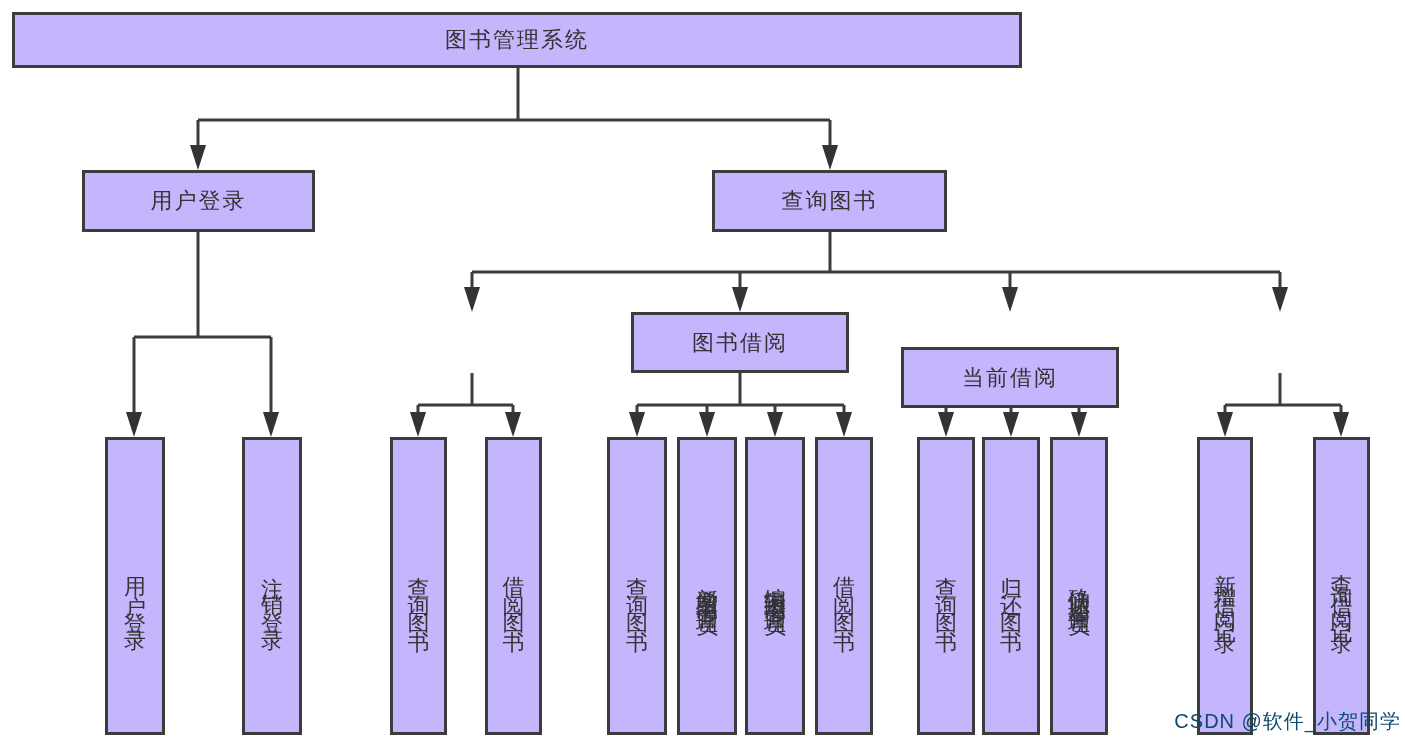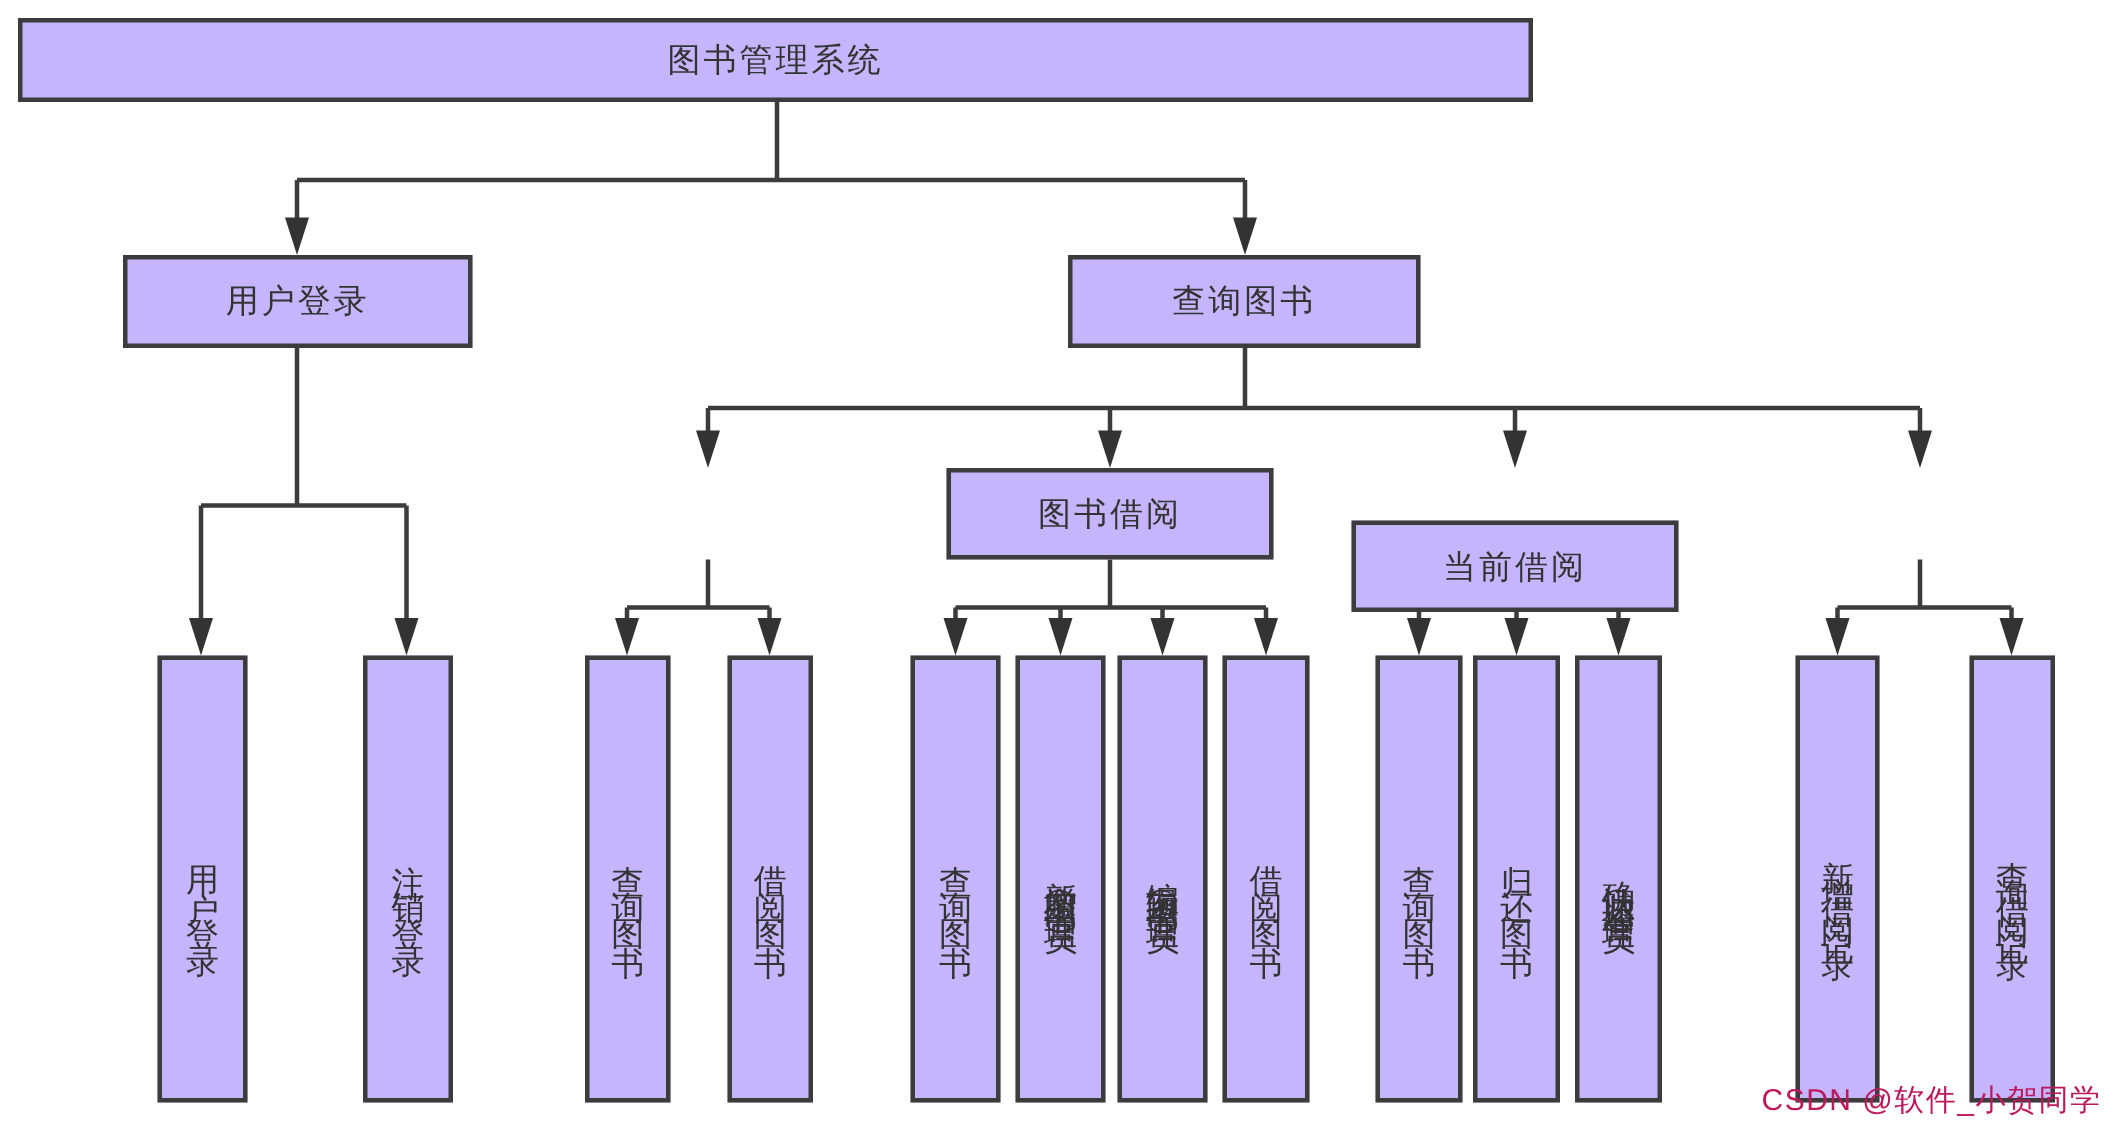--- a/index.html
+++ b/index.html
@@ -14,22 +14,22 @@
   }
   .node.h span{font-size:22px;letter-spacing:2px;color:#333333;white-space:nowrap;}
   .node.v span{
     writing-mode:vertical-rl;text-orientation:mixed;
     font-size:22px;color:#333333;line-height:1;
   }
   .node.v.vs span{letter-spacing:18px;margin-bottom:-18px;}
   .node.v.vm span{letter-spacing:12px;margin-bottom:-12px;}
   .node.v.vl span{letter-spacing:4px;margin-bottom:-4px;}
   .watermark{
-    position:absolute;right:4px;bottom:0;
-    font-size:20px;color:#be185d;letter-spacing:1px;white-space:nowrap;
+    position:absolute;right:4px;bottom:12px;
+    font-size:20px;color:#0c4a6e;letter-spacing:1px;white-space:nowrap;
   }
 </style>
 </head>
 <body>
 
 <div class="stage">
 
   <svg class="wires" viewBox="0 0 1405 747">
     <g stroke="#3c3c3c" stroke-width="3" fill="none">
 

